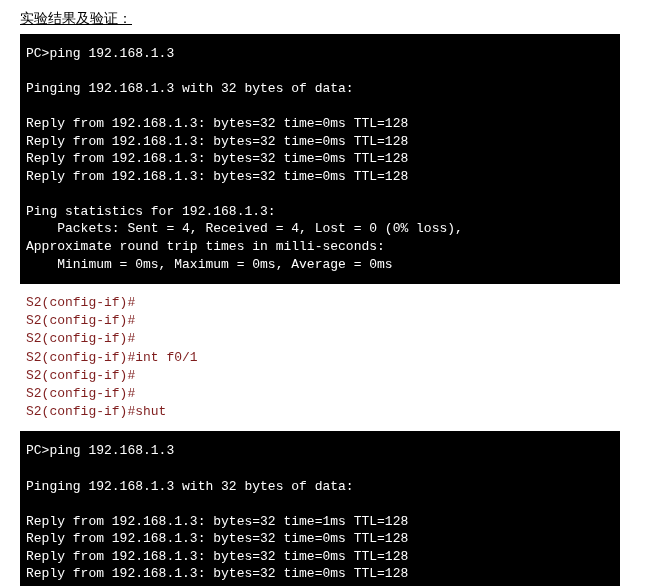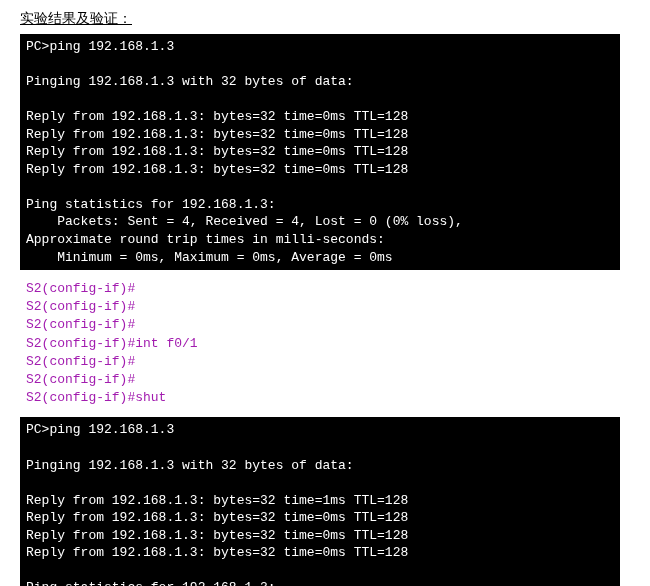--- a/index.html
+++ b/index.html
@@ -17,31 +17,31 @@
     margin: 2px 0 6px 0;
     color: #000000;
     text-decoration: underline;
   }
   .terminal {
     background: #000000;
     color: #ffffff;
     font-family: "Courier New", Consolas, monospace;
     font-size: 13px;
     line-height: 1.35;
-    padding: 4px 6px;
+    padding: 11px 6px;
     white-space: pre;
     margin: 0 0 8px 0;
     width: 600px;
     box-sizing: border-box;
   }
   .config-block {
     font-family: "Courier New", Consolas, monospace;
     font-size: 13px;
     line-height: 1.4;
-    color: #a21caf;
+    color: #7f1d1d;
     padding: 2px 0 2px 6px;
     margin: 0 0 8px 0;
     white-space: pre;
   }
 </style>
 </head>
 <body>
 
 <div class="heading">实验结果及验证：</div>
 

